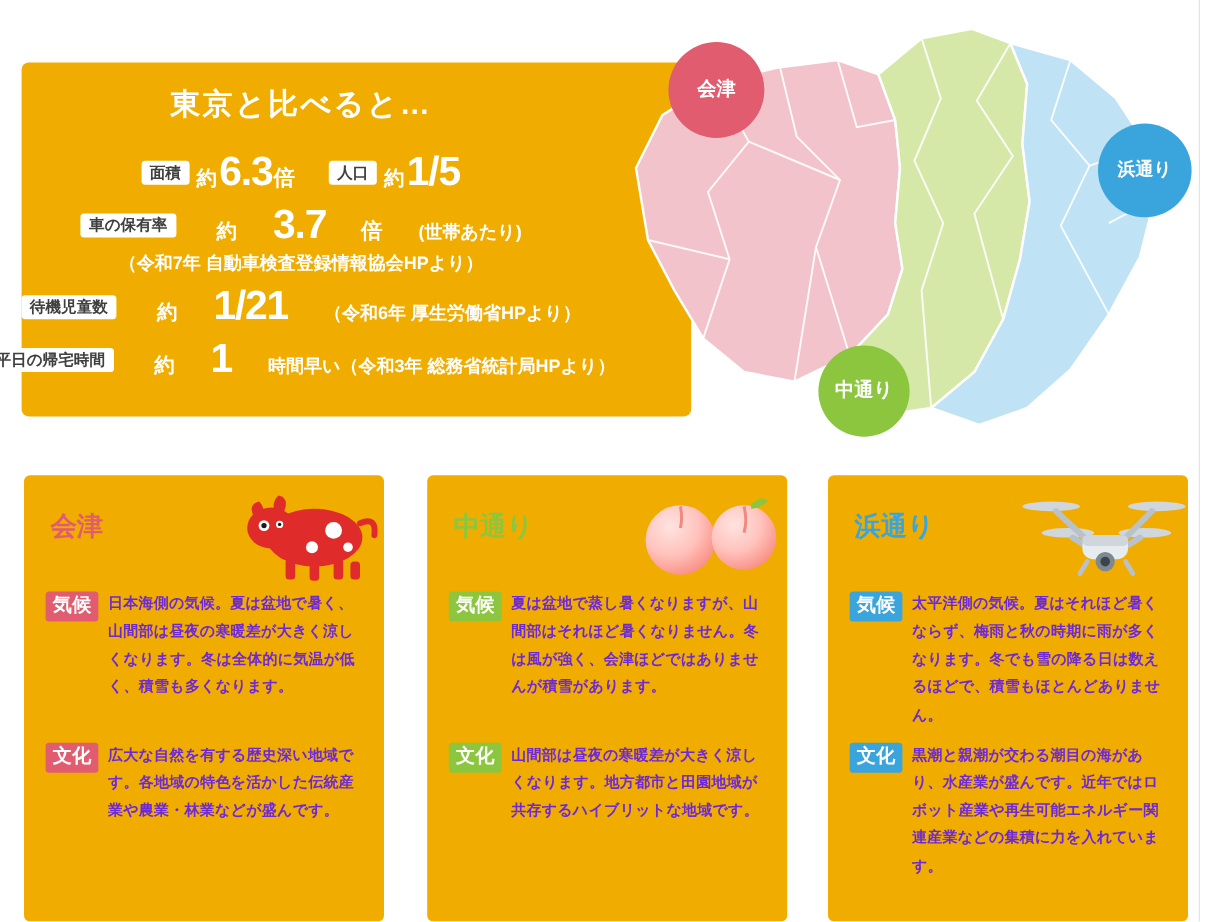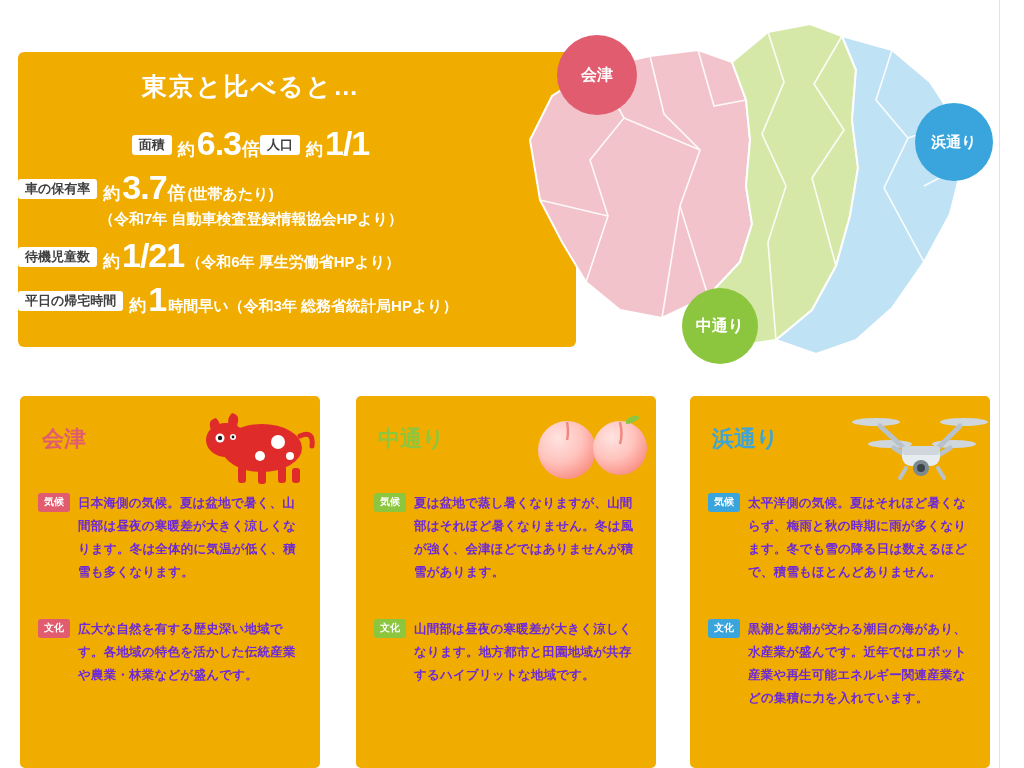--- a/index.html
+++ b/index.html
@@ -51,21 +51,23 @@
     font-weight: bold;
     color: #ffffff;
     letter-spacing: 2px;
   }
 
   .row {
     position: absolute;
     width: 466px;
     display: flex;
     align-items: baseline;
+    justify-content: center;
     color: #ffffff;
+    gap: 28px;
   }
   .tag {
     display: inline-block;
     background: #ffffff;
     color: #3f3f3f;
     font-size: 13px;
     font-weight: bold;
     border-radius: 3px;
     padding: 3px 7px 4px 7px;
     line-height: 1;
@@ -179,21 +181,21 @@
   .entry {
     position: absolute;
     left: 18px;
     width: 266px;
     display: flex;
     align-items: flex-start;
   }
   .entry .etag {
     flex: 0 0 auto;
     color: #ffffff;
-    font-size: 10px;
+    font-size: 16px;
     font-weight: bold;
     border-radius: 3px;
     padding: 4px 6px 5px 6px;
     line-height: 1;
     margin-right: 8px;
     margin-top: 1px;
     white-space: nowrap;
   }
   .entry .etext {
     flex: 1 1 auto;
@@ -228,21 +230,21 @@
     <div class="row two-up" id="row-area">
       <div class="pair">
         <span class="tag">面積</span>
         <span class="approx">約</span>
         <span class="big">6.3</span>
         <span class="unit">倍</span>
       </div>
       <div class="pair">
         <span class="tag">人口</span>
         <span class="approx">約</span>
-        <span class="big">1/1</span>
+        <span class="big">1/5</span>
         <span class="unit"></span>
       </div>
     </div>
 
     <div class="row" id="row-car">
       <span class="tag">車の保有率</span>
       <span class="approx">約</span>
       <span class="big">3.7</span>
       <span class="unit">倍</span>
       <span class="note">(世帯あたり)</span>

